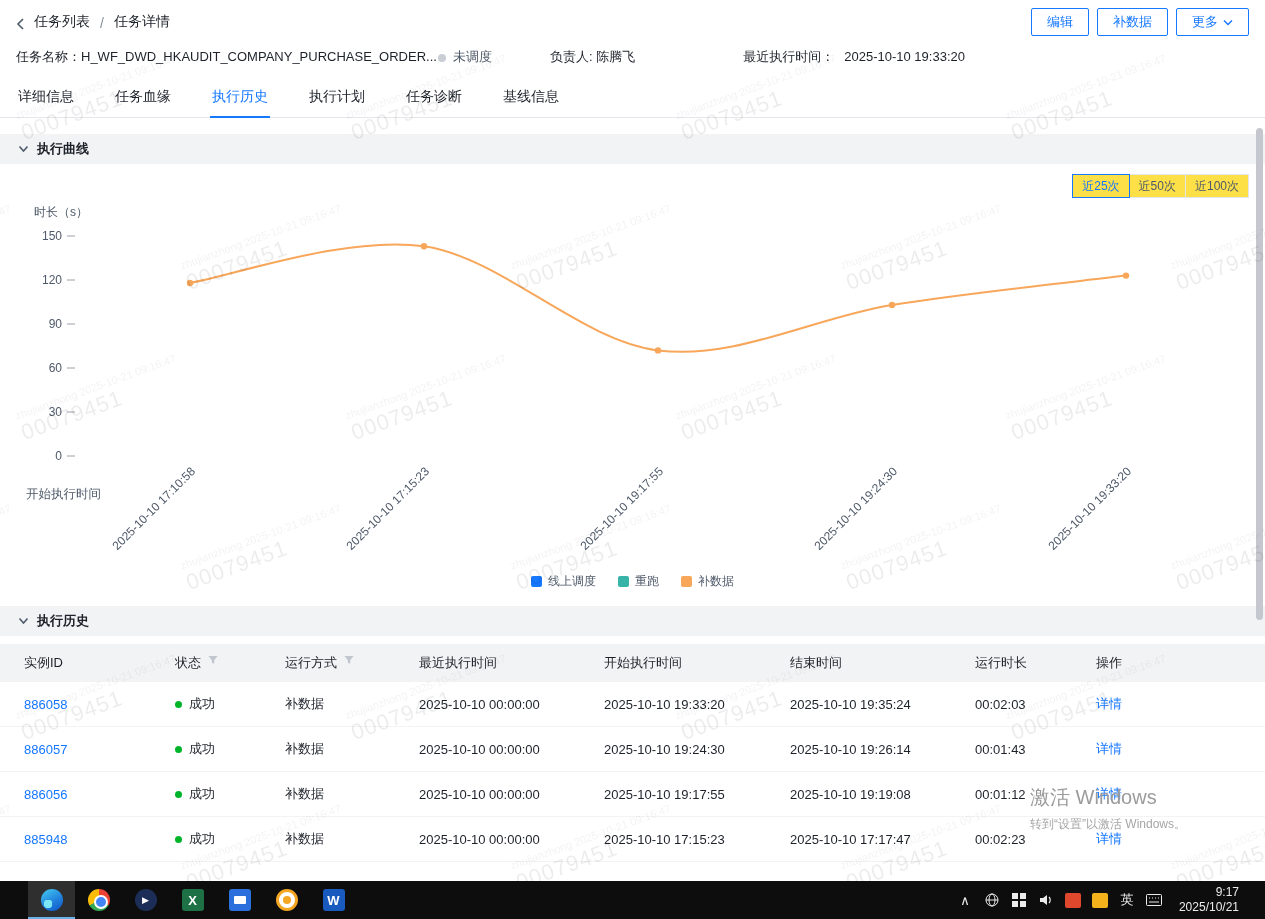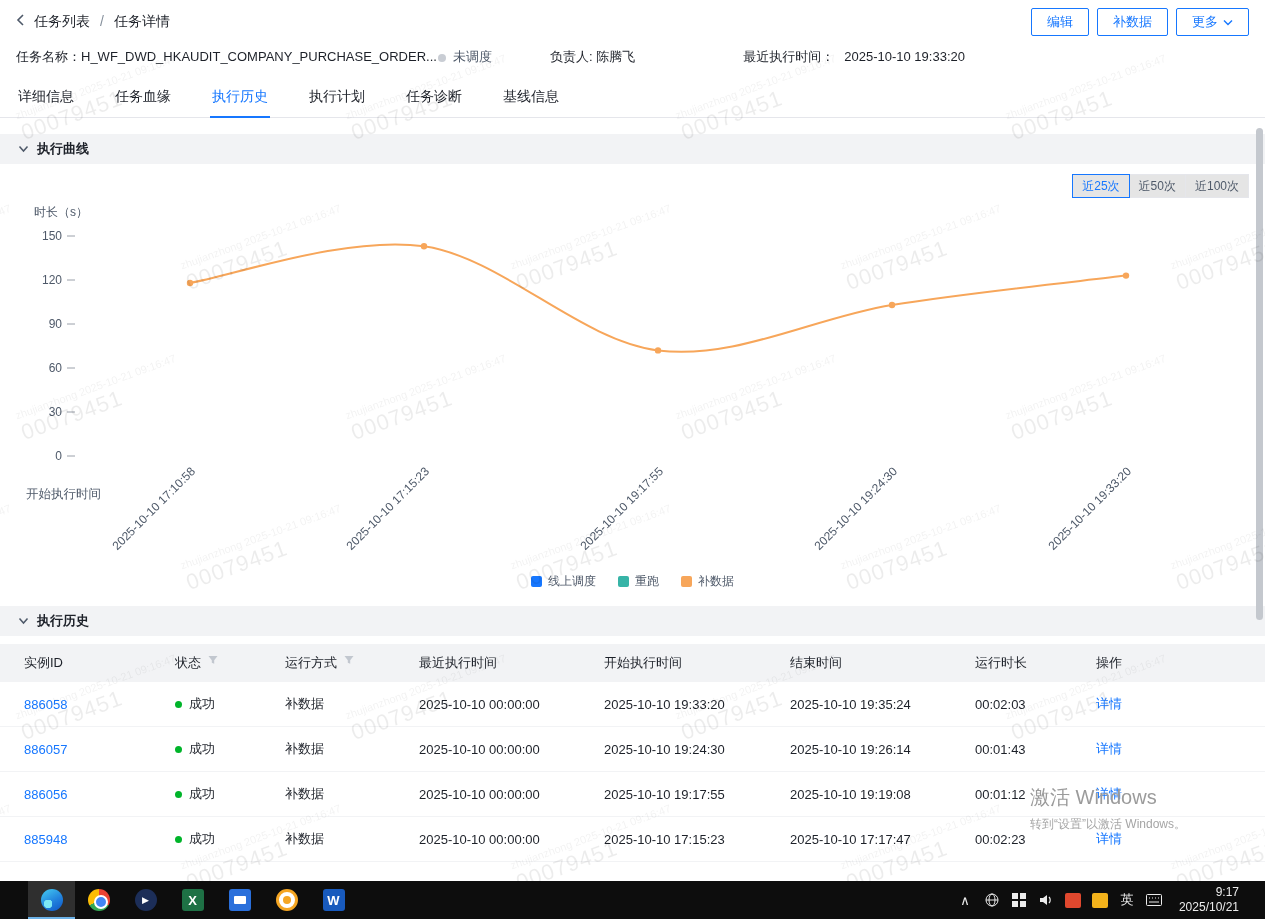--- a/index.html
+++ b/index.html
@@ -3,21 +3,21 @@
 <meta charset="utf-8">
 <style>
   *{box-sizing:border-box;margin:0;padding:0}
   html,body{background:#e9e9e9}
   body{font-family:"Liberation Sans","DejaVu Sans",sans-serif;-webkit-font-smoothing:antialiased}
   .screen{position:relative;width:1265px;height:919px;background:#fff;overflow:hidden;margin:0 auto}
   .page{position:relative;width:100%;height:881px;overflow:hidden;background:#fff}
 
   
   .topbar{display:flex;justify-content:space-between;align-items:center;padding:8px 16px 4px}
-  .breadcrumb{display:flex;align-items:flex-start;gap:8px;font-size:14px;color:#1d2129}
+  .breadcrumb{display:flex;align-items:flex-end;gap:8px;font-size:14px;color:#1d2129}
   .back{display:flex;align-items:center;cursor:pointer}
   .crumb.parent{cursor:pointer}
   .sep{color:#86909c;padding:0 2px}
   .actions{display:flex;gap:8px}
   .btn{border:1px solid #1677ff;color:#1677ff;background:#fff;font-size:13px;height:28px;padding:0 15px;
        border-radius:2px;display:flex;align-items:center;gap:5px;cursor:pointer;font-family:inherit}
 
   
   .info-row{display:flex;align-items:center;padding:8px 16px 12px;font-size:13px;color:#1d2129;white-space:nowrap}
   .info-name{width:422px;overflow:hidden;text-overflow:ellipsis}
@@ -32,21 +32,21 @@
   .tab{padding:10px 2px;font-size:14px;color:#1d2129;cursor:pointer;border-bottom:2px solid transparent;margin-bottom:-1px}
   .tab.active{color:#1677ff;border-bottom-color:#1677ff;font-weight:500}
 
   
   .section-bar{margin-top:16px;height:30px;background:#f2f3f5;display:flex;align-items:center;gap:8px;
                padding:0 18px;font-size:13px;font-weight:600;color:#1d2129}
   .section-bar .caret{display:flex;align-items:center}
 
   
   .range-row{display:flex;justify-content:flex-end;padding:10px 16px 0}
-  .range-btn{font-size:12px;color:#4e5969;background:#e5e5e5;border:1px solid #e5e6eb;height:24px;
+  .range-btn{font-size:12px;color:#4e5969;background:#fde047;border:1px solid #e5e6eb;height:24px;
              padding:0 9px;margin-left:-1px;cursor:pointer;position:relative;font-family:inherit}
   .range-btn.active{color:#1677ff;border-color:#1677ff;z-index:2}
 
   
   #curve-svg{display:block;margin:2px 0 0 16px}
   #curve-svg text{font-family:"Liberation Sans","DejaVu Sans",sans-serif}
   .legend{display:flex;justify-content:center;gap:22px;margin-top:6px;height:18px;align-items:center}
   .legend-item{display:flex;align-items:center;gap:6px;font-size:12px;color:#4e5969;cursor:pointer}
   .legend-swatch{width:11px;height:11px;border-radius:2px;display:inline-block}
 

